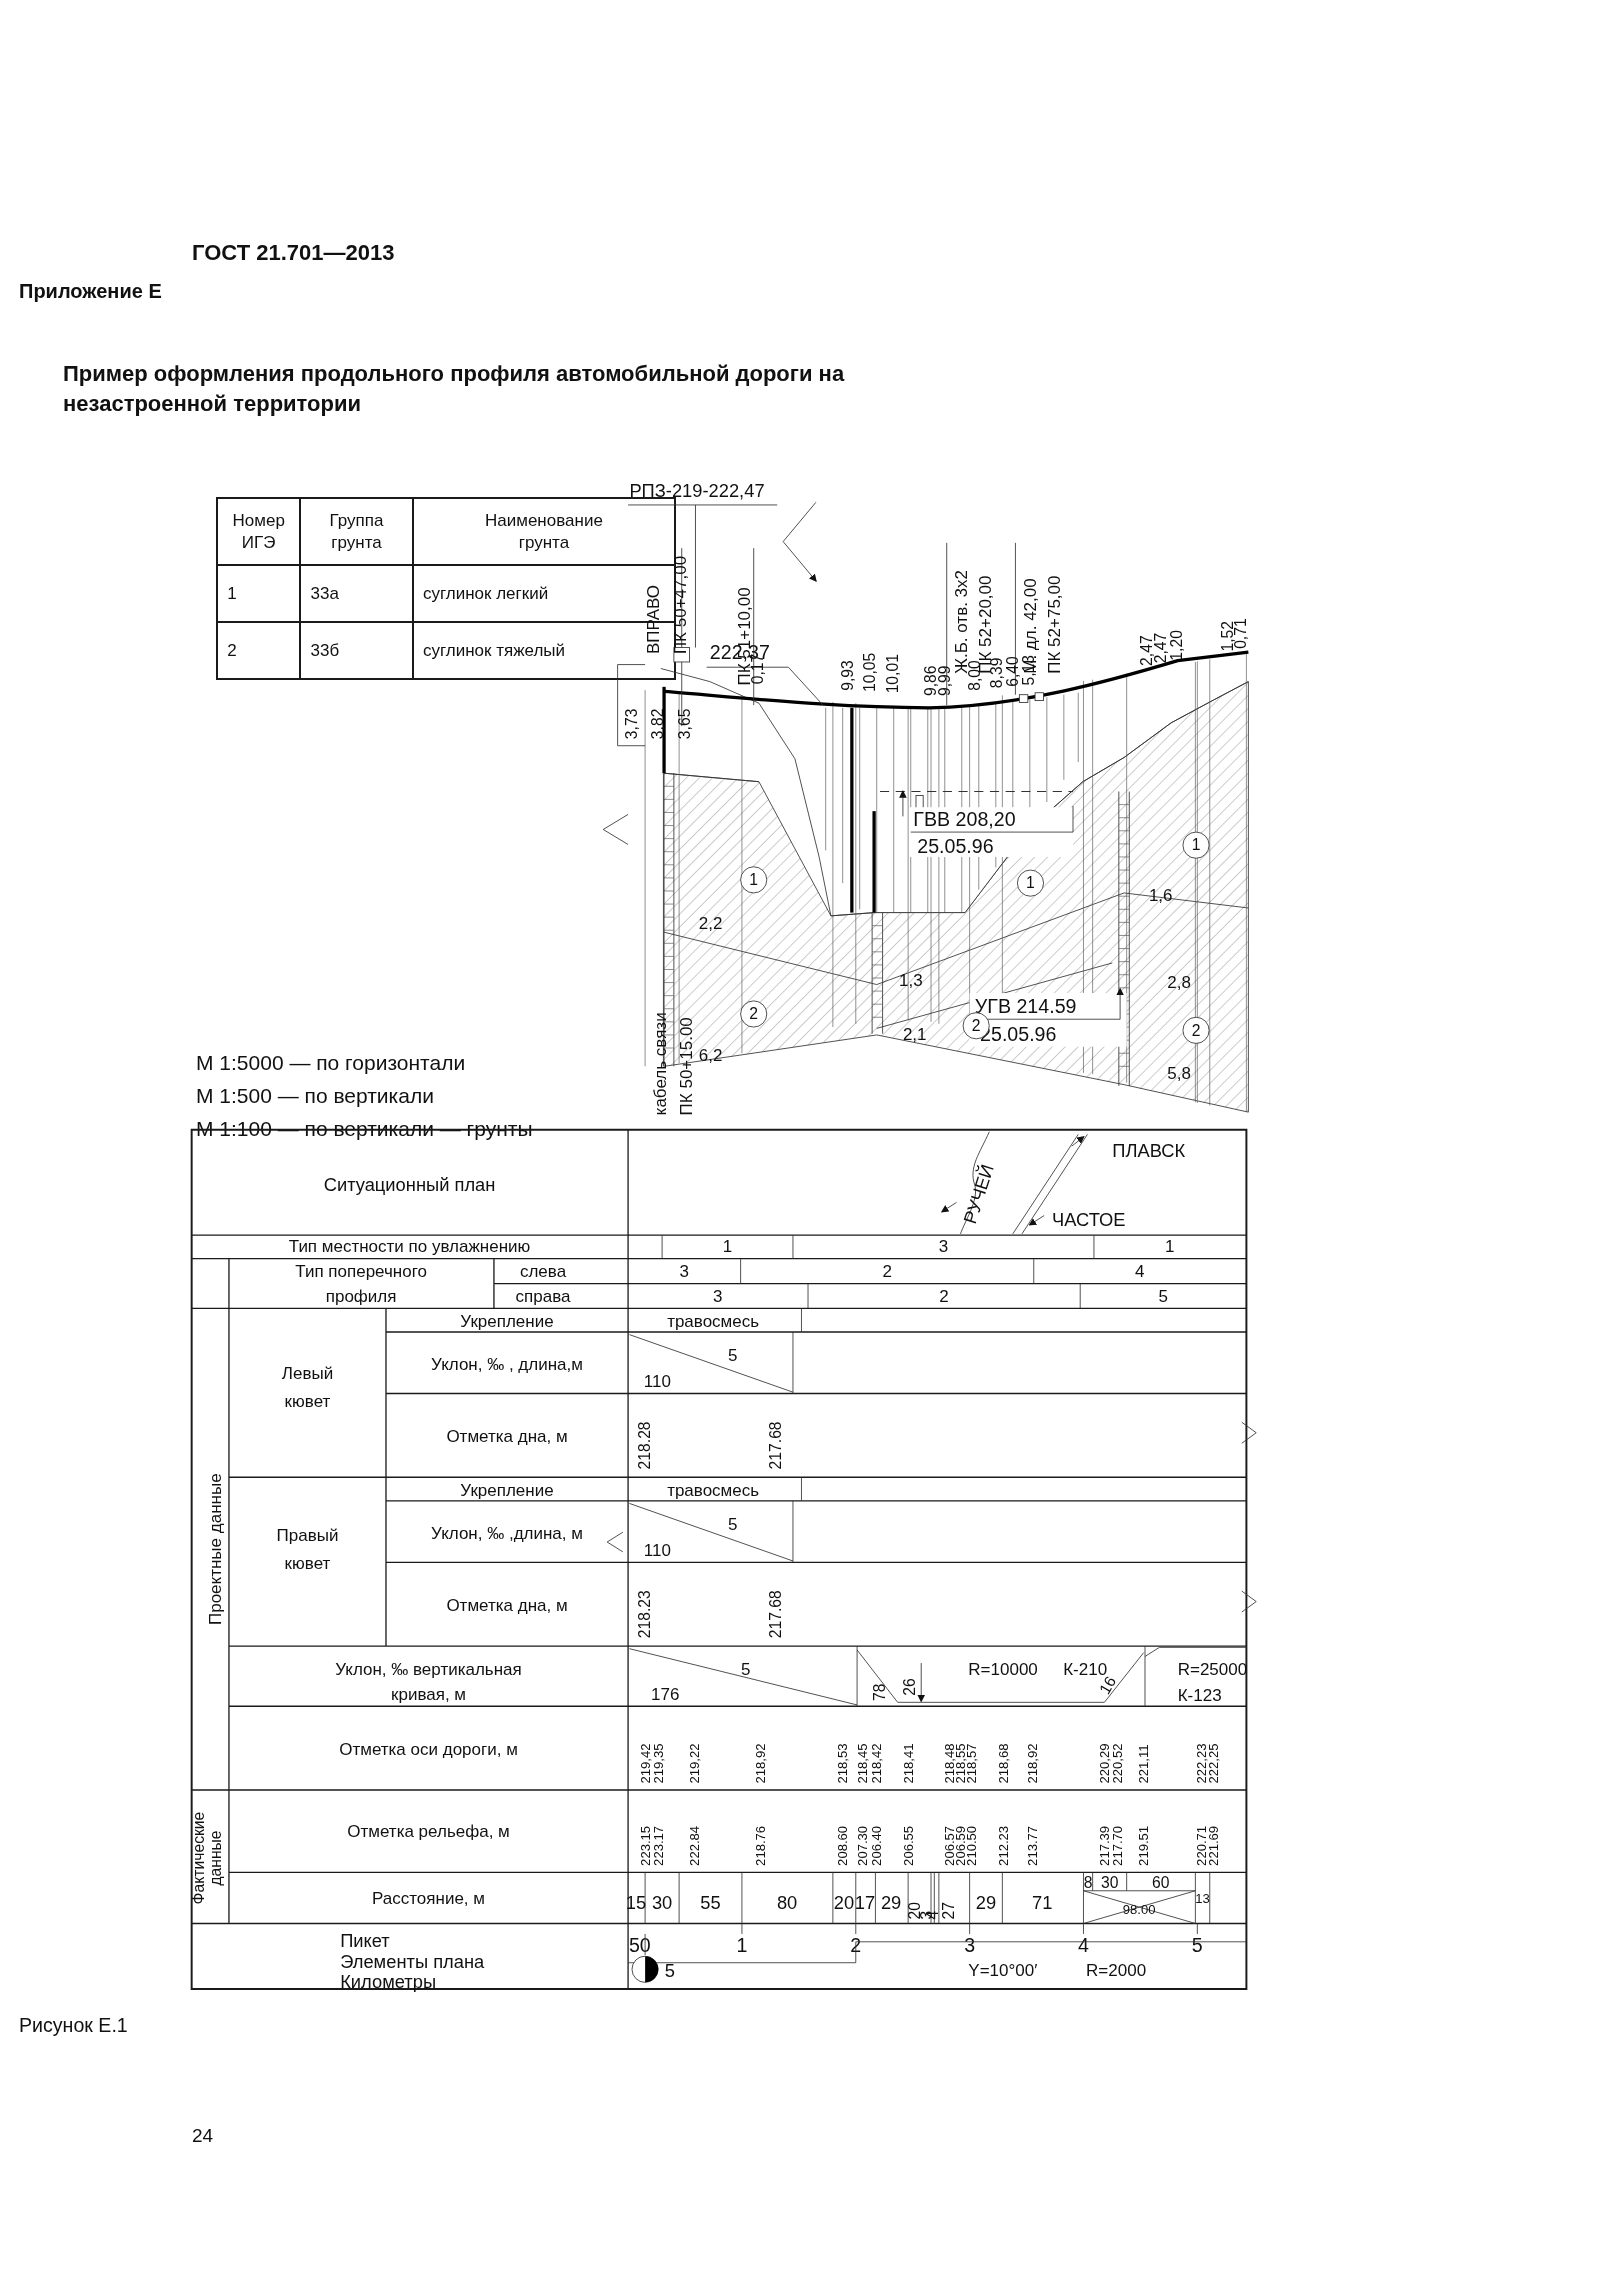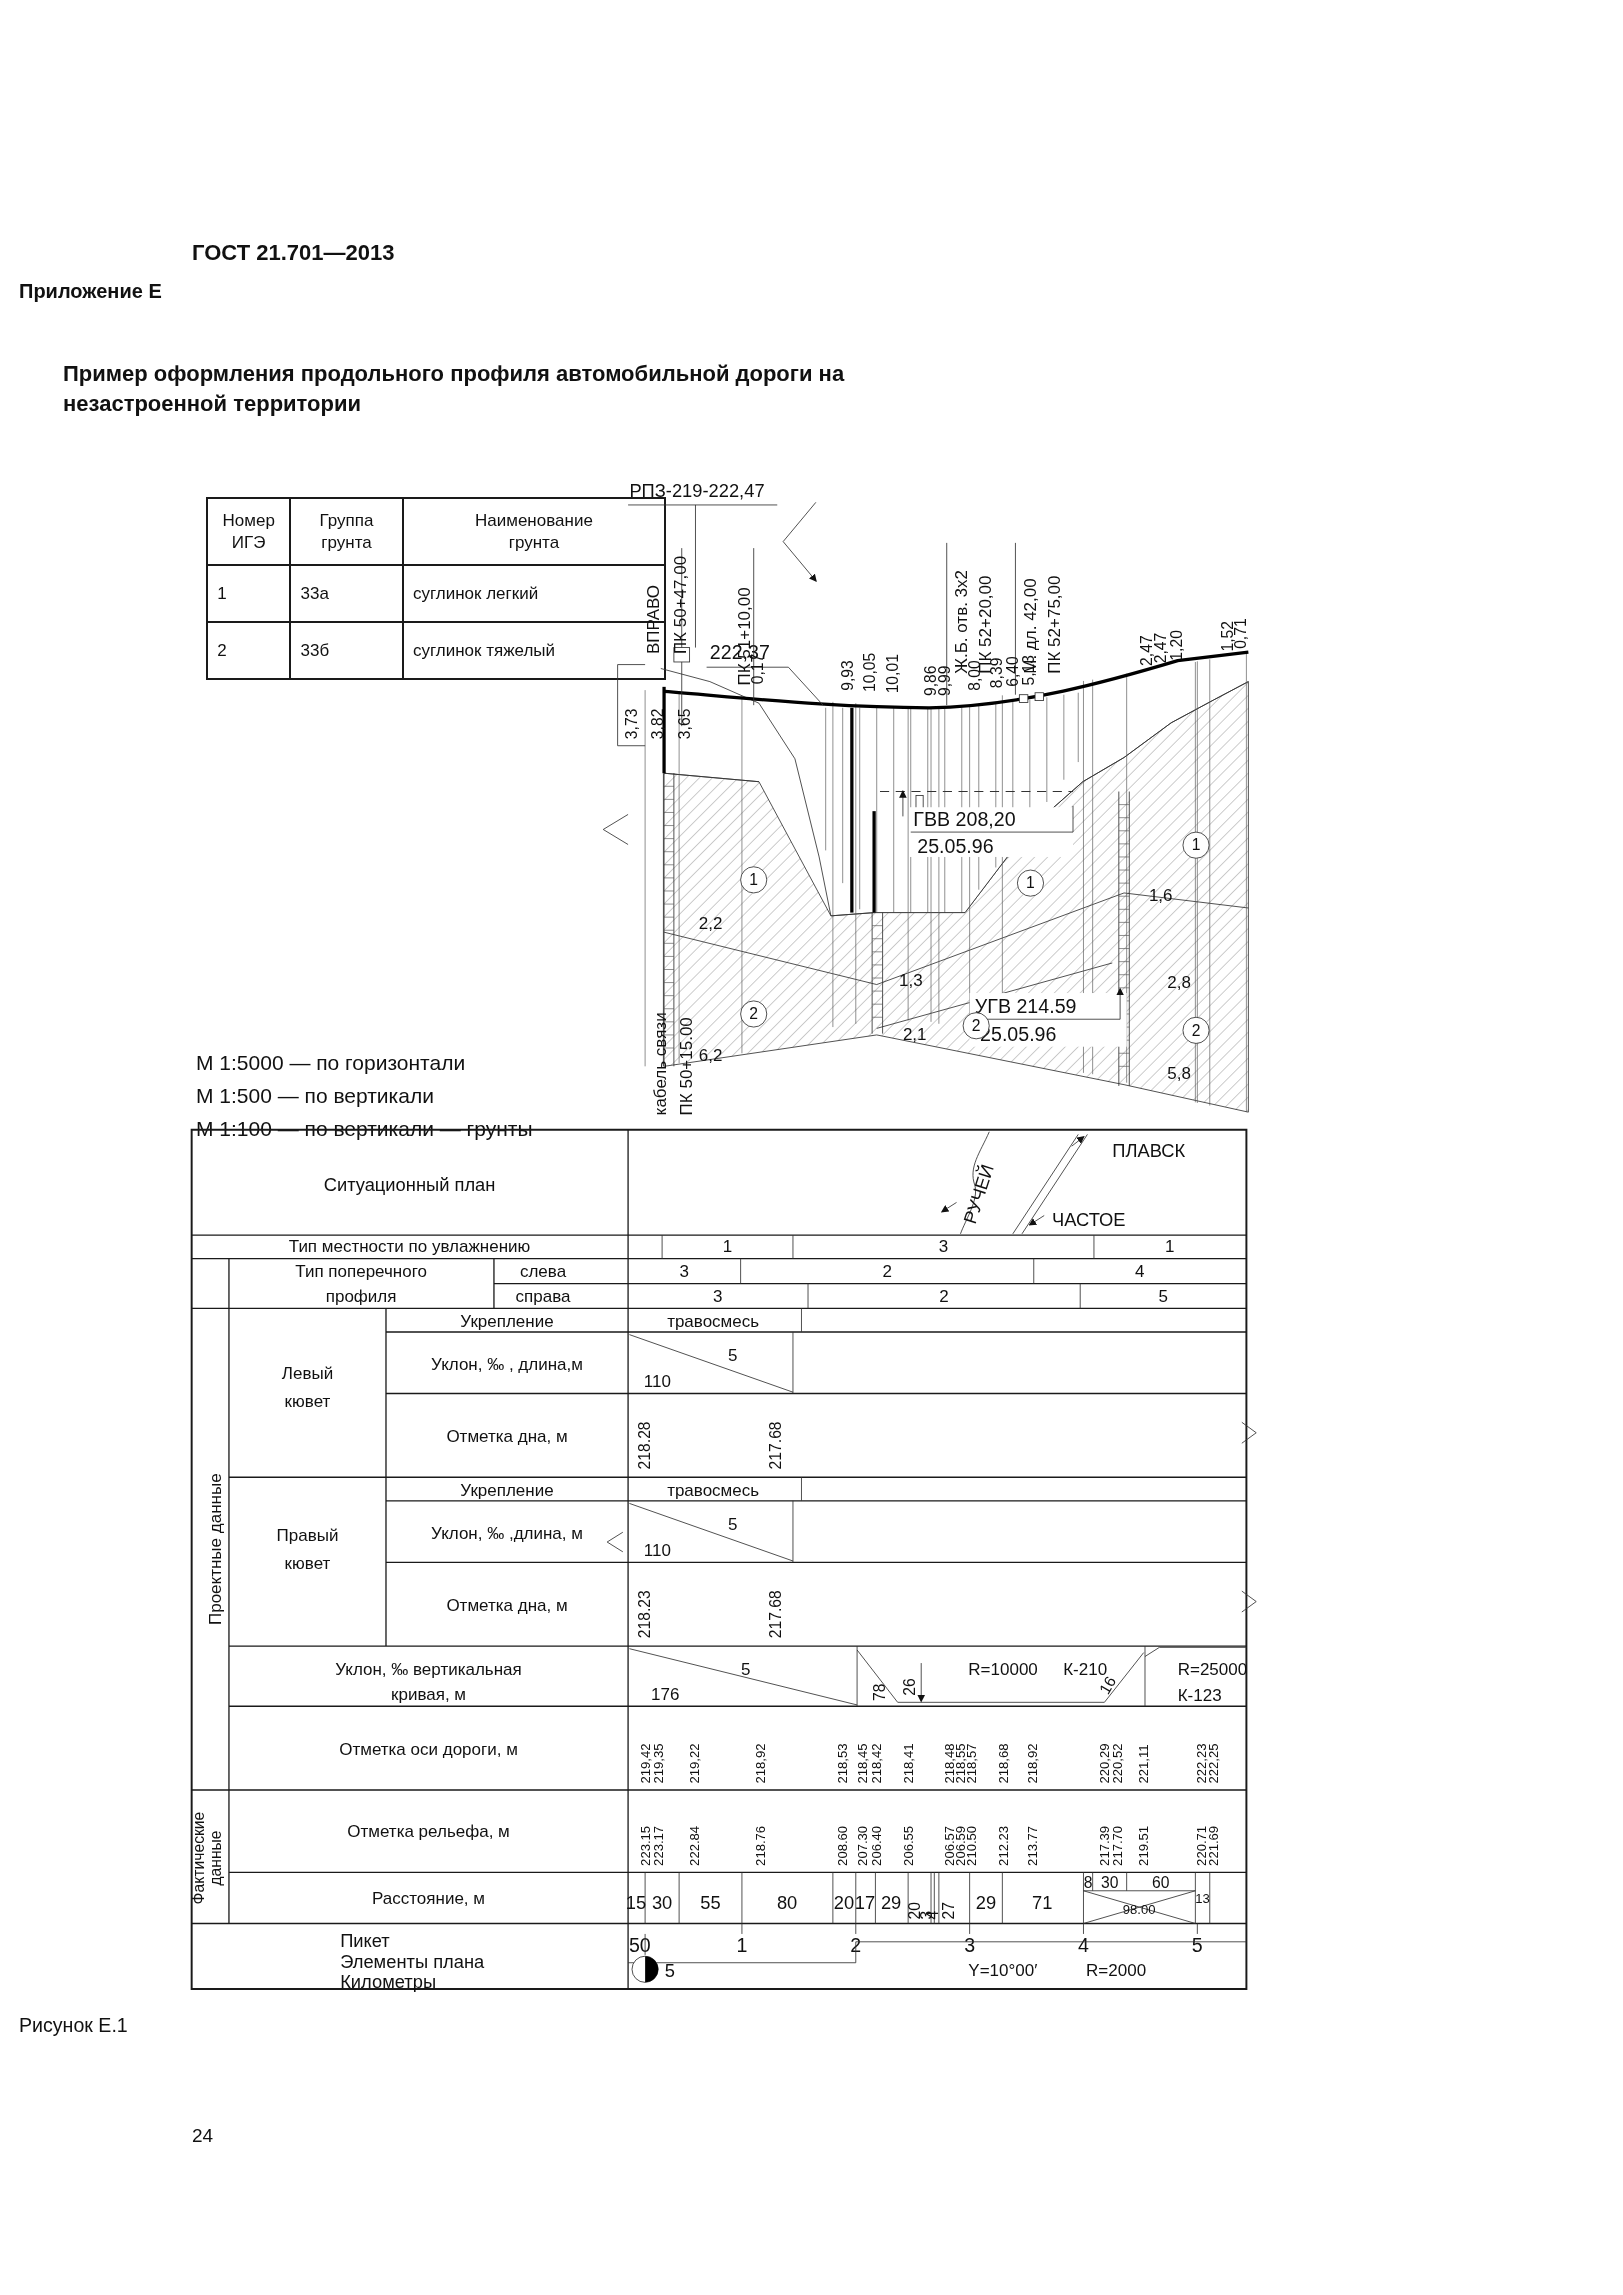--- a/index.html
+++ b/index.html
@@ -4,21 +4,21 @@
 <style>
   html,body{margin:0;padding:0;background:#ffffff;}
   body{width:1623px;height:2295px;position:relative;font-family:"Liberation Sans",sans-serif;color:#111;}
   .abs{position:absolute;}
   .center{text-align:left;padding-left:19px;}
   
   #doc-number{left:192px;top:200px;font-size:22px;font-weight:bold;margin-top:40px;}
   #appendix{left:0;top:278px;width:1623px;font-size:20px;font-weight:bold;line-height:26px;}
   #title{left:0;top:359px;width:1623px;font-size:22px;font-weight:bold;line-height:30px;margin-left:44px;}
   
-  #soil-table{left:206px;top:497px;border-collapse:collapse;border-radius:6px;}
+  #soil-table{left:216px;top:497px;border-collapse:collapse;border-radius:6px;}
   #soil-table td{border:2px solid #1a1a1a;font-size:17px;padding:0 9.2px;vertical-align:middle;}
   #soil-table .hd{height:65px;text-align:center;line-height:22px;}
   #soil-table .rw{height:55px;}
   
   #scales{left:196px;top:980px;font-size:21px;line-height:33px;white-space:pre;}
   #figure-caption{left:0;top:2014px;width:1623px;font-size:19.6px;}
   #page-number{left:192px;top:2125px;font-size:19px;}
   svg text{fill:#111;}
   .t26{font-size:26px;} .t24{font-size:24px;} .t28{font-size:28px;} .t30{font-size:30px;} .t20{font-size:20px;}
   .mid{text-anchor:middle;}

